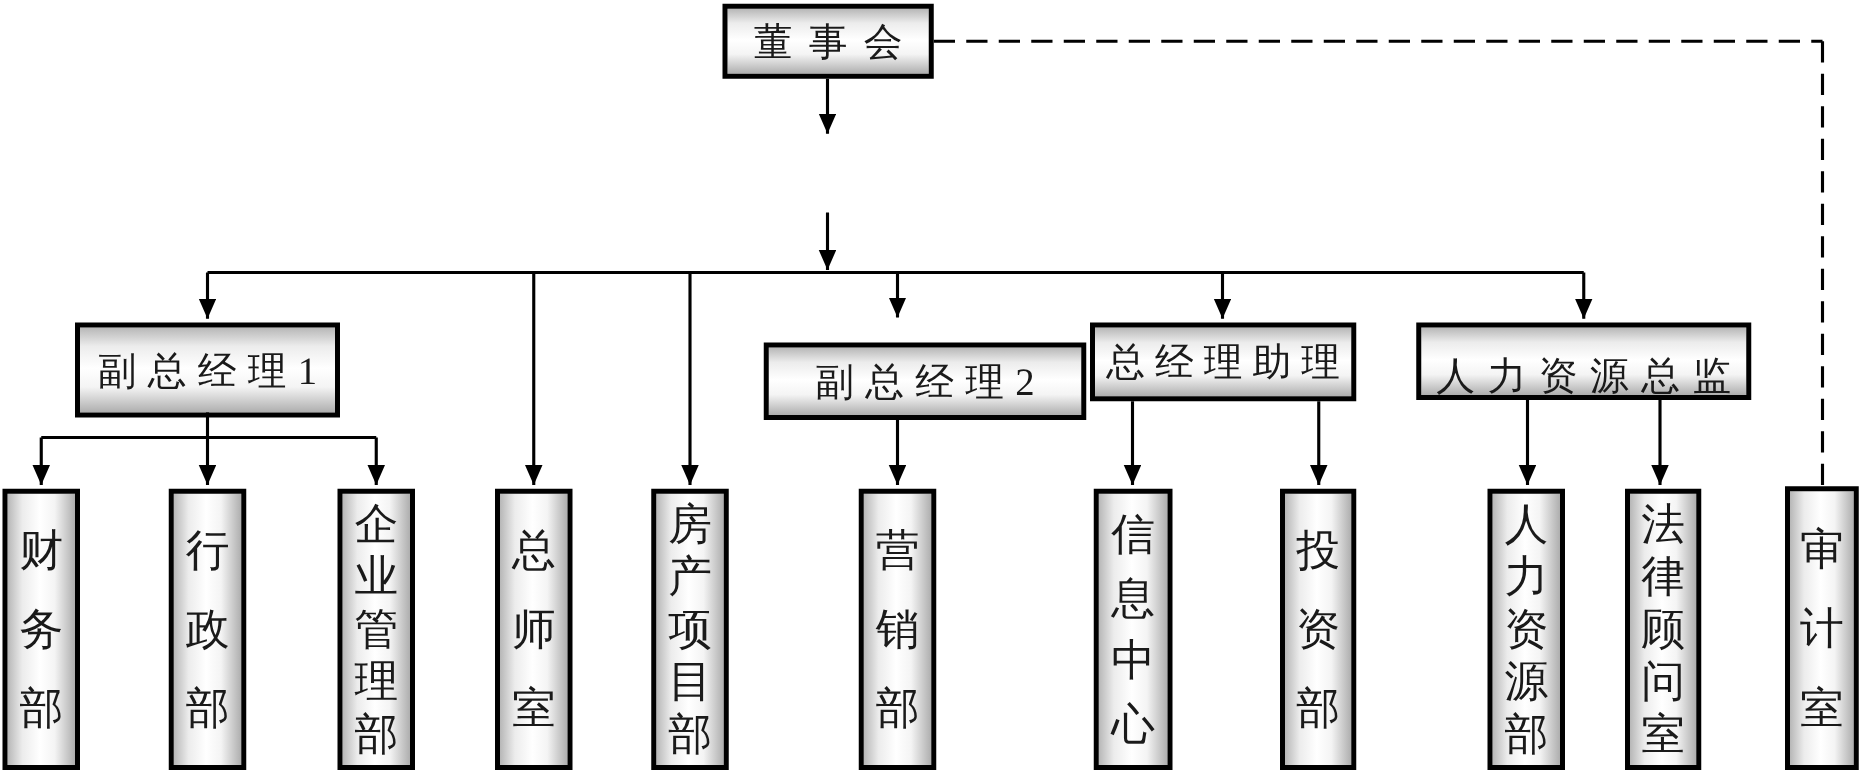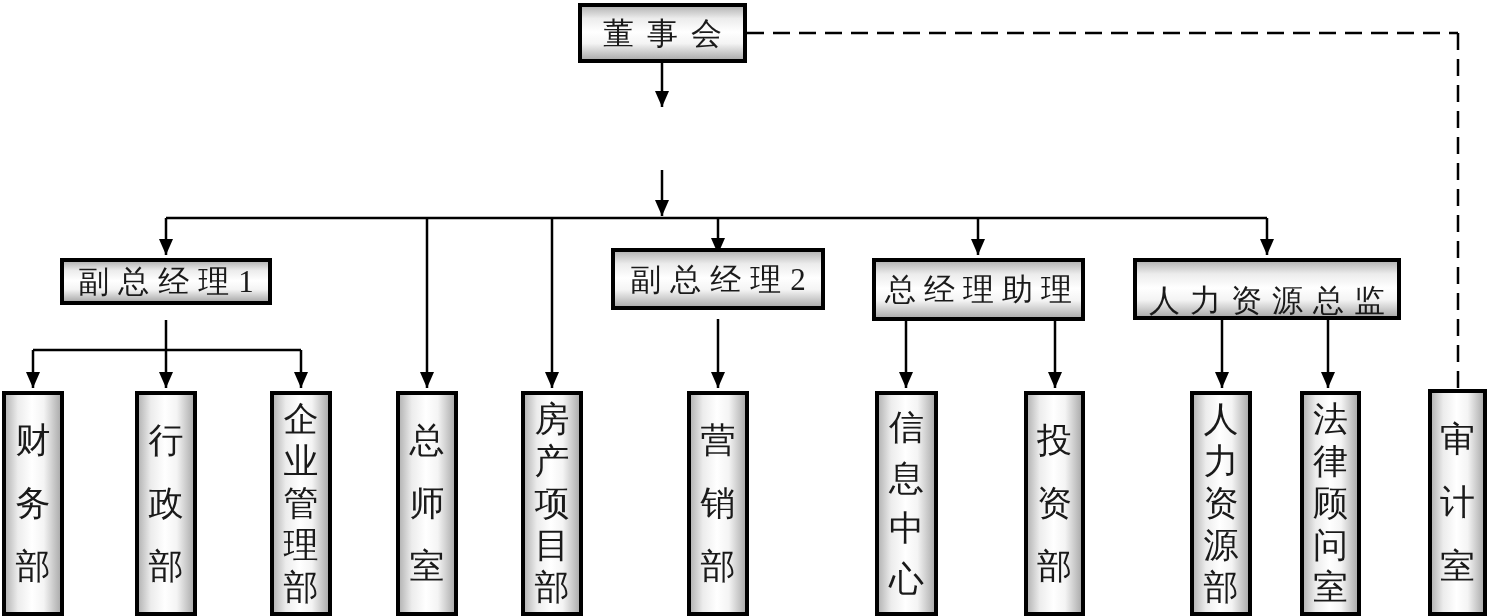--- a/index.html
+++ b/index.html
@@ -56,22 +56,22 @@
     width: 100%;
     height: 100%;
     font-size: 35px;
     line-height: 1;
   }
   .vchar { display: block; }
 
   
   #n-board      { left: 578px;  top: 3px;   width: 169px; height: 60px; }
   #n-gm         { left: 578px;  top: 109px; width: 169px; height: 61px; }
-  #n-vgm1       { left: 60px;   top: 258px; width: 212px; height: 47px; }
-  #n-vgm2       { left: 611px;  top: 248px; width: 214px; height: 62px; }
+  #n-vgm1       { left: 60px;   top: 258px; width: 212px; height: 76px; }
+  #n-vgm2       { left: 611px;  top: 274px; width: 258px; height: 62px; }
   #n-assist     { left: 872px;  top: 258px; width: 213px; height: 63px; }
   #n-hrdir      { left: 1133px; top: 258px; width: 268px; height: 62px; align-items: flex-end; }
 
   #n-finance    { left: 2px;    top: 391px; width: 62px; height: 225px; }
   #n-admin      { left: 135px;  top: 391px; width: 62px; height: 225px; }
   #n-entmgmt    { left: 270px;  top: 391px; width: 62px; height: 225px; }
   #n-chief      { left: 396px;  top: 391px; width: 62px; height: 225px; }
   #n-realestate { left: 521px;  top: 391px; width: 62px; height: 225px; }
   #n-marketing  { left: 687px;  top: 391px; width: 62px; height: 225px; }
   #n-info       { left: 875px;  top: 391px; width: 63px; height: 225px; }

